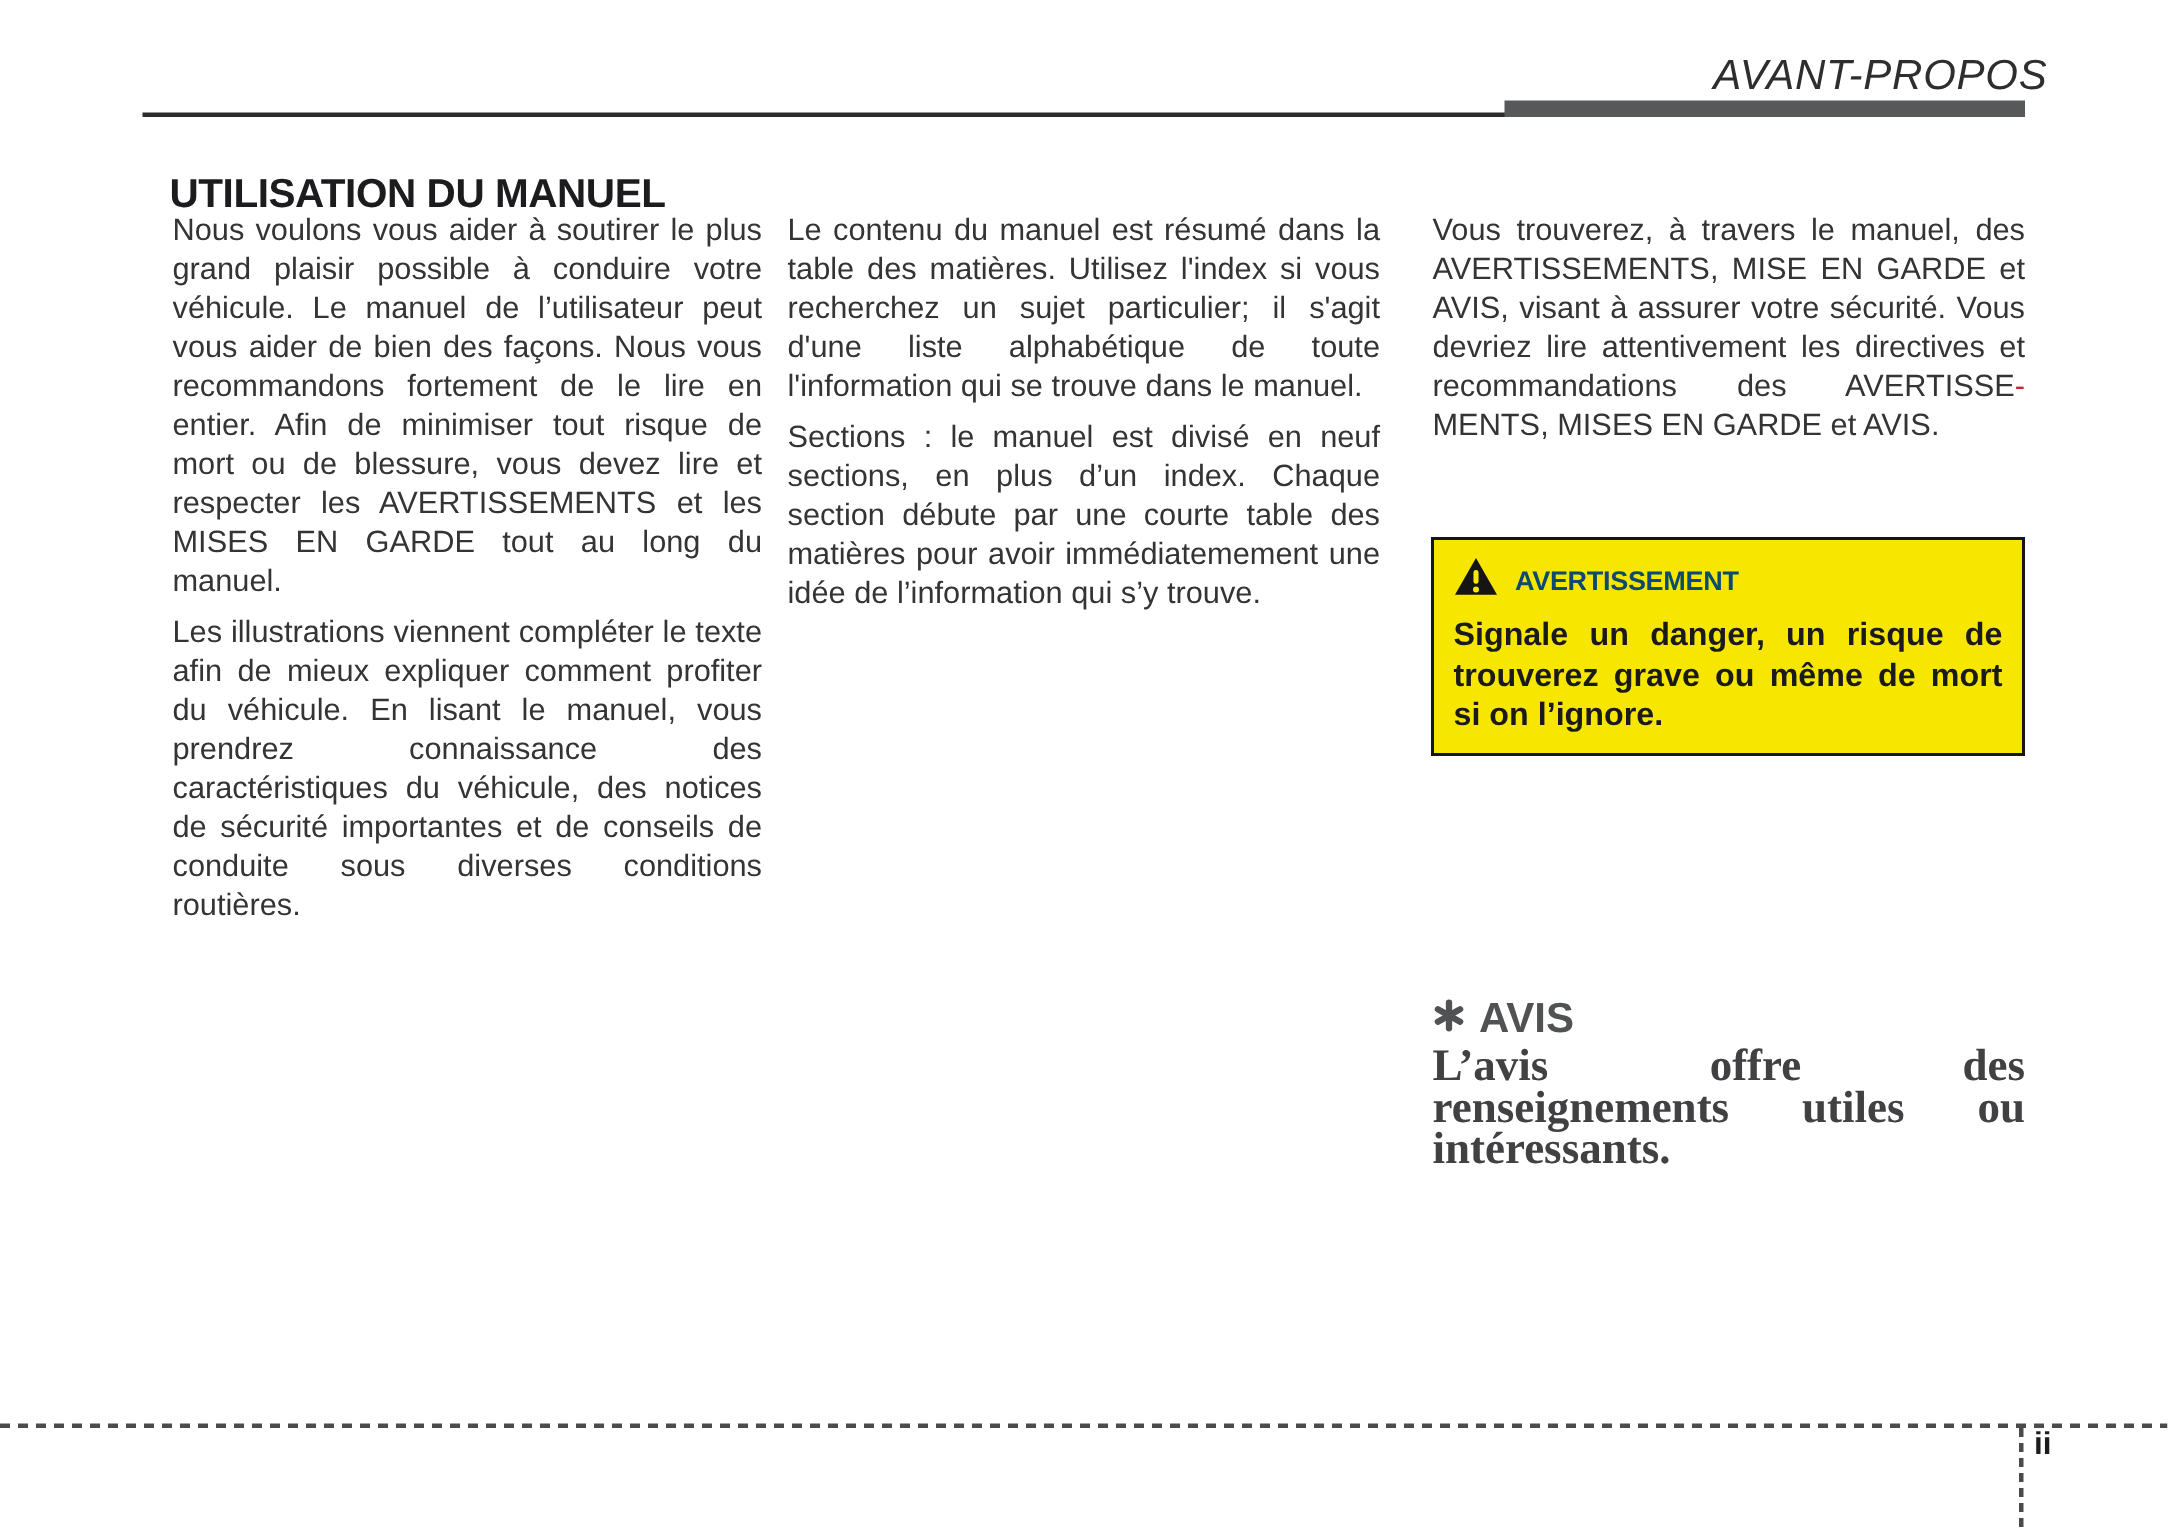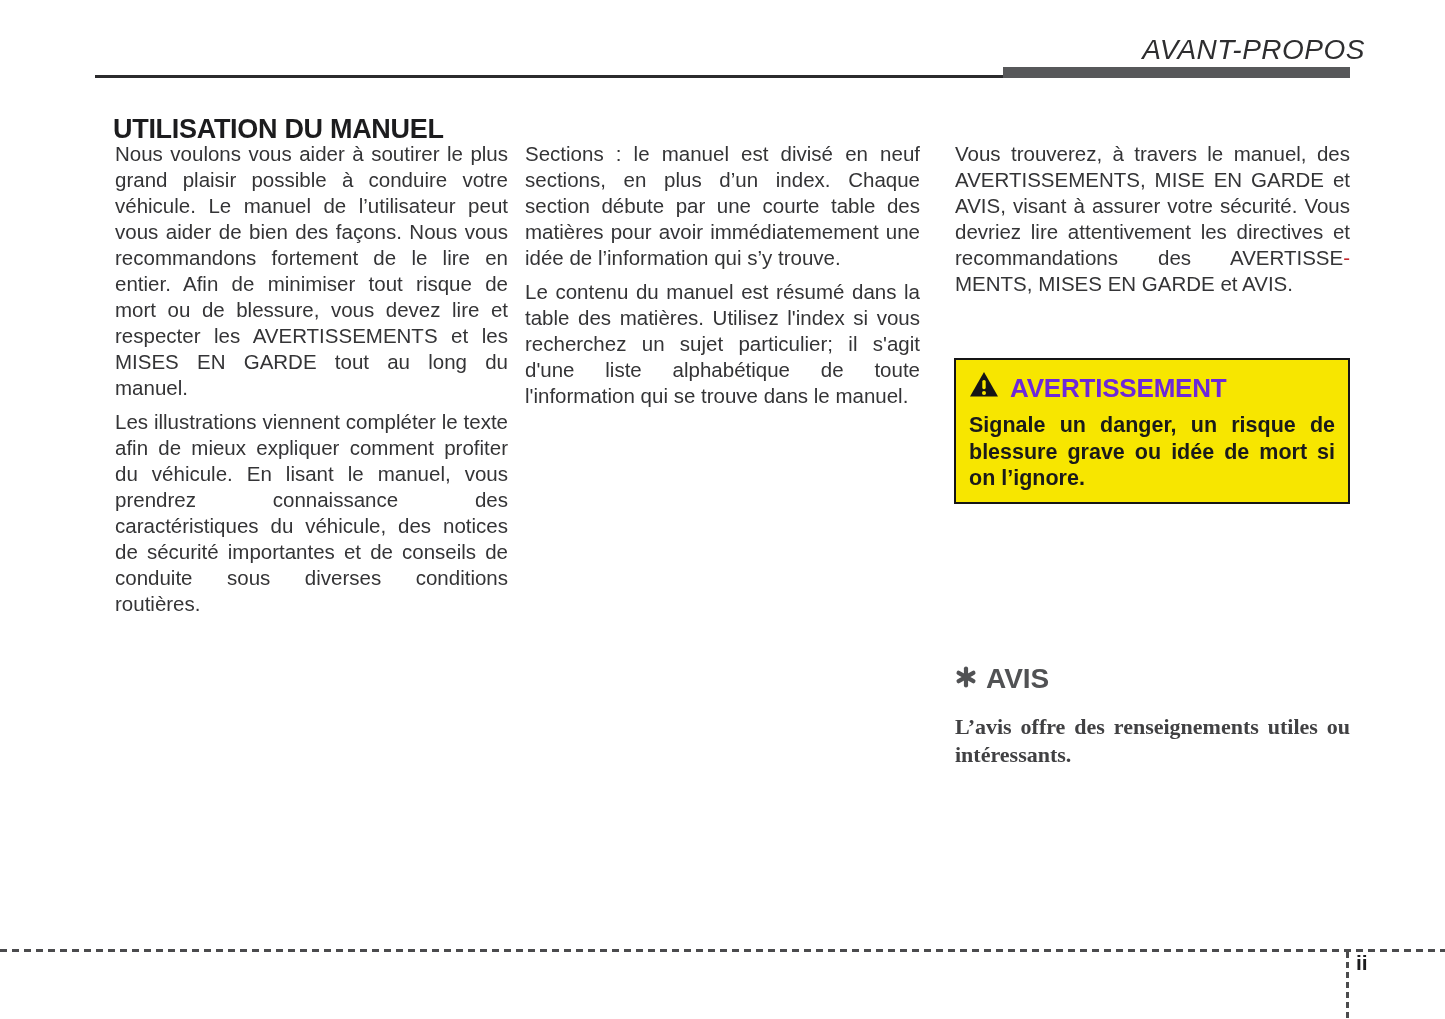--- a/index.html
+++ b/index.html
@@ -73,23 +73,23 @@
     height: 146px;
     box-sizing: border-box;
     background: #f7e600;
     border: 2px solid #151515;
     padding: 11px 13px 0 13px;
   }
   .box-title-row {
     display: flex;
     align-items: center;
     gap: 11px;
-    font-size: 26px;
-    font-weight: bold;
-    color: #6d28d9;
+    font-size: 18px;
+    font-weight: bold;
+    color: #0c4a6e;
     letter-spacing: -0.2px;
   }
   .warning-box .box-body {
     margin-top: 7px;
     font-size: 21.5px;
     font-weight: bold;
     line-height: 26.5px;
     text-align: justify;
     color: #1a1a1a;
   }
@@ -123,23 +123,23 @@
   .notice-title-row {
     display: flex;
     align-items: center;
     gap: 9px;
     font-size: 28px;
     font-weight: bold;
     color: #515254;
     text-align: center;
   }
   .notice-body {
-    margin-top: 18px;
+    margin-top: 2px;
     font-family: "Liberation Serif", serif;
-    font-size: 22px;
+    font-size: 30px;
     font-weight: bold;
     line-height: 27.5px;
     text-align: justify;
     color: #414143;
   }
   
   .footer-dash-h {
     position: absolute;
     left: 0;
     top: 949px;
@@ -175,40 +175,40 @@
   <div class="rule-thick"></div>
 
   <h1 class="section-title">UTILISATION DU MANUEL</h1>
 
   <div class="col col-1">
     <p>Nous voulons vous aider à soutirer le plus grand plaisir possible à conduire votre véhicule. Le manuel de l’utilisateur peut vous aider de bien des façons. Nous vous recommandons fortement de le lire en entier. Afin de minimiser tout risque de mort ou de blessure, vous devez lire et respecter les AVERTISSEMENTS et les MISES EN GARDE tout au long du manuel.</p>
     <p>Les illustrations viennent compléter le texte afin de mieux expliquer comment profiter du véhicule. En lisant le manuel, vous prendrez connaissance des caractéristiques du véhicule, des notices de sécurité importantes et de conseils de conduite sous diverses conditions routières.</p>
   </div>
 
   <div class="col col-2">
+    <p>Le contenu du manuel est résumé dans la table des matières. Utilisez l'index si vous recherchez un sujet particulier; il s'agit d'une liste alphabétique de toute l'information qui se trouve dans le manuel.</p>
     <p>Sections : le manuel est divisé en neuf sections, en plus d’un index. Chaque section débute par une courte table des matières pour avoir immédiatemement une idée de l’information qui s’y trouve.</p>
-    <p>Le contenu du manuel est résumé dans la table des matières. Utilisez l'index si vous recherchez un sujet particulier; il s'agit d'une liste alphabétique de toute l'information qui se trouve dans le manuel.</p>
   </div>
 
   <div class="col col-3">
     <p><span>Vous trouverez, à travers le manuel, des AVERTISSEMENTS, MISE EN GARDE et AVIS, visant à assurer votre sécurité. Vous devriez lire attentivement les directives et recommandations des AVERTISSE</span><span class="red-hyphen">-</span><span>MENTS, MISES EN GARDE et AVIS.</span></p>
   </div>
 
   <div class="warning-box">
     <div class="box-title-row">
       <span class="icon-svg">
         <svg width="30" height="27" viewBox="0 0 30 27" xmlns="http://www.w3.org/2000/svg">
           <path d="M15 1 L29 25.5 L1 25.5 Z" fill="#151515"></path>
           <rect x="13.3" y="9" width="3.4" height="9.2" rx="1.6" fill="#f7e600"></rect>
           <circle cx="15" cy="22" r="2" fill="#f7e600"></circle>
         </svg>
       </span>
       <span>AVERTISSEMENT</span>
     </div>
-    <div class="box-body">Signale un danger, un risque de blessure grave ou idée de mort si on l’ignore.</div>
+    <div class="box-body">Signale un danger, un risque de trouverez grave ou même de mort si on l’ignore.</div>
   </div>
 
 
   <div class="notice">
     <div class="notice-title-row">
       <span class="icon-svg">
         <svg width="22" height="22" viewBox="0 0 22 22" xmlns="http://www.w3.org/2000/svg">
           <g stroke="#515254" stroke-width="4.2" stroke-linecap="round">
             <line x1="11" y1="2.5" x2="11" y2="19.5"></line>
             <line x1="3.6" y1="6.8" x2="18.4" y2="15.2"></line>

